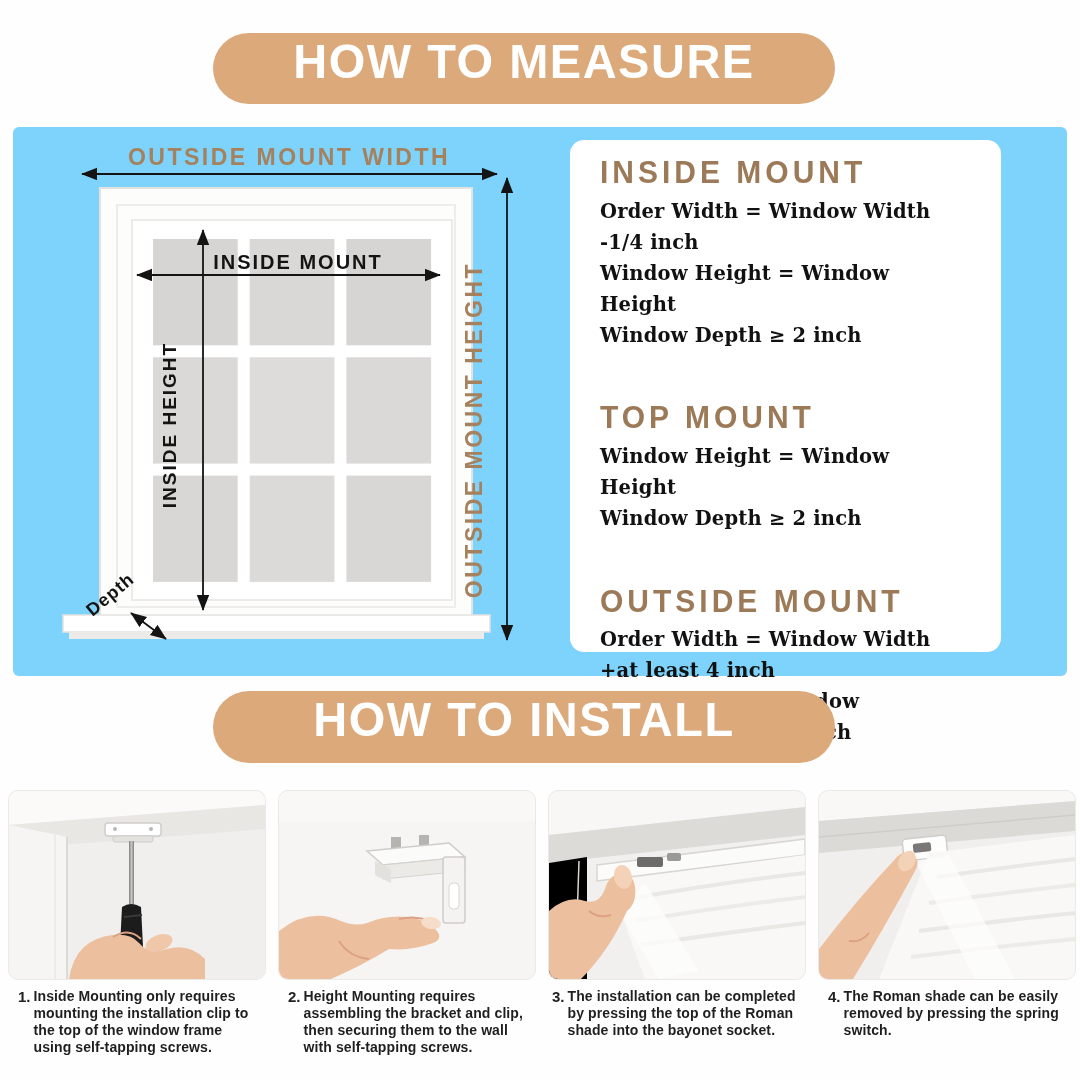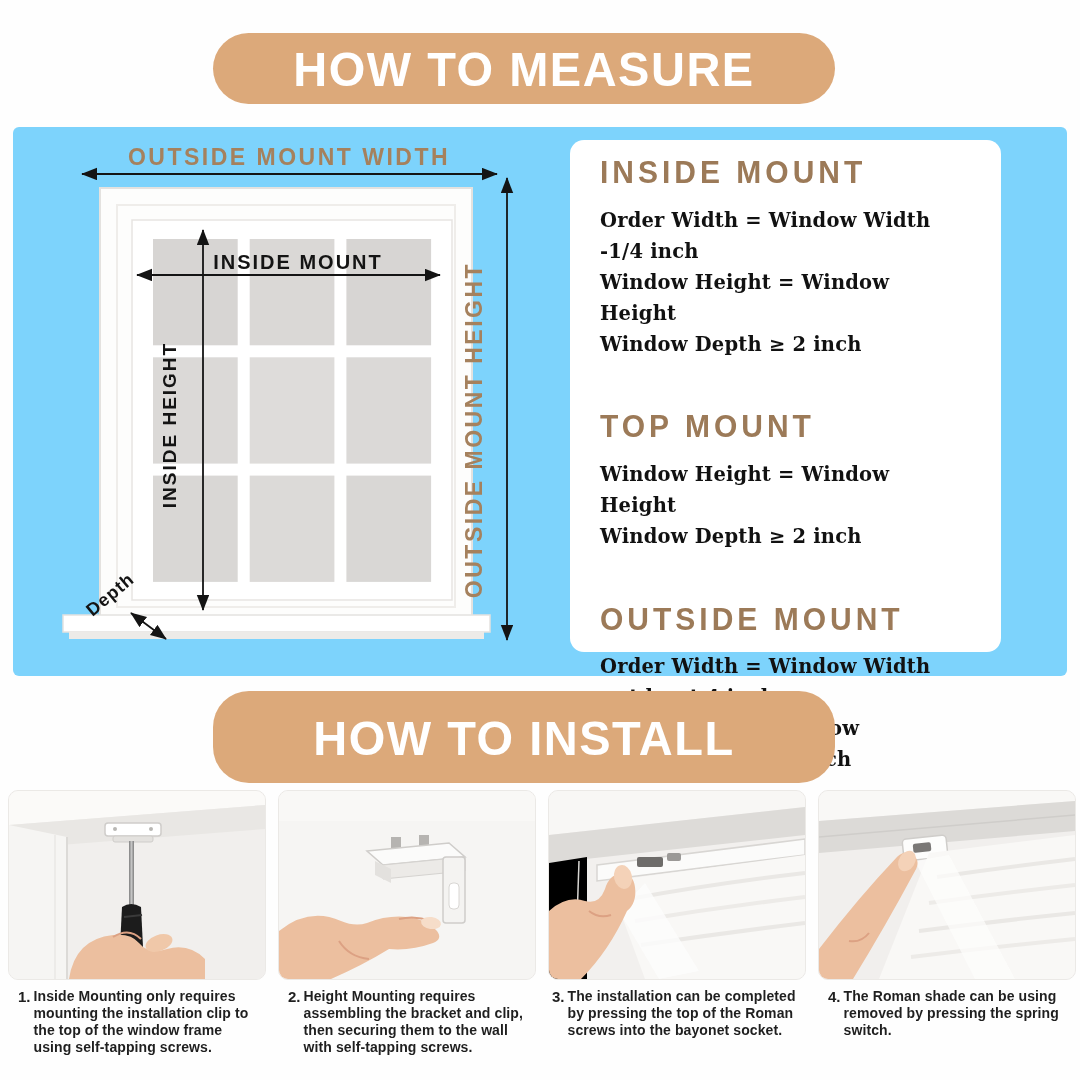--- a/index.html
+++ b/index.html
@@ -3,39 +3,39 @@
 <meta charset="utf-8">
 <style>
   * { margin:0; padding:0; box-sizing:border-box; }
   html,body { width:1080px; height:1080px; background:#ffffff; overflow:hidden;
               font-family:"Liberation Sans", sans-serif; }
   .stage { position:relative; width:1080px; height:1080px; background:#fefefe; }
 
   
   .banner { position:absolute; left:213px; width:622px; height:71px;
             background:#DCA97A; border-radius:36px;
-            display:flex; align-items:center; justify-content:center; }
+            display:flex; align-items:flex-start; justify-content:center; }
   .banner.measure { top:33px; }
-  .banner.install { top:691px; height:92px; }
+  .banner.install { top:691px; height:72px; }
   .banner span { color:#ffffff; font-size:47px; font-weight:700; letter-spacing:1.5px;
                  transform:scaleY(1.04); }
 
   
   .measure-area { position:absolute; left:13px; top:127px; width:1054px; height:549px;
                   background:#7dd3fc; border-radius:6px; }
 
   .diagram-svg { position:absolute; left:0; top:0; }
 
   
   .info-panel { position:absolute; left:557px; top:13px; width:431px; height:512px;
                 background:#ffffff; border-radius:14px; padding:16px 30px 0 30px; }
   .mount-title { color:#9C7A58; font-size:30px; font-weight:700; letter-spacing:4px;
                  line-height:34px; transform:scaleY(1.05); transform-origin:left; }
   .mount-title.mt { margin-top:50px; }
-  .mount-lines { margin-top:15px; font-family:"DejaVu Serif", serif; font-weight:700;
+  .mount-lines { margin-top:6px; font-family:"DejaVu Serif", serif; font-weight:700;
                  color:#111111; font-size:19.5px; line-height:31px; letter-spacing:0.2px; }
 
   
   .photo { position:absolute; top:790px; width:258px; height:190px; border-radius:10px;
            overflow:hidden; background:#f6f4f2; border:1px solid #ebe9e6; }
   .photo svg { display:block; }
 
   
   .caption { position:absolute; top:988px; width:244px; display:flex; color:#1f1f1f; }
   .caption .num  { font-size:15px; font-weight:700; margin-right:3px; line-height:17px; }
@@ -235,20 +235,20 @@
   <div class="caption" style="left:18px">
     <span class="num">1.</span>
     <span class="txt">Inside Mounting only requires mounting the installation clip to the top of the window frame using self-tapping screws.</span>
   </div>
   <div class="caption" style="left:288px">
     <span class="num">2.</span>
     <span class="txt">Height Mounting requires assembling the bracket and clip, then securing them to the wall with self-tapping screws.</span>
   </div>
   <div class="caption" style="left:552px">
     <span class="num">3.</span>
-    <span class="txt">The installation can be completed by pressing the top of the Roman screws into the  bayonet socket.</span>
+    <span class="txt">The installation can be completed by pressing the top of the Roman shade into the  bayonet socket.</span>
   </div>
   <div class="caption" style="left:828px">
     <span class="num">4.</span>
-    <span class="txt">The Roman shade can be using  removed by pressing the spring switch.</span>
+    <span class="txt">The Roman shade can be easily  removed by pressing the spring switch.</span>
   </div>
 
 </div>
 
 </body></html>

